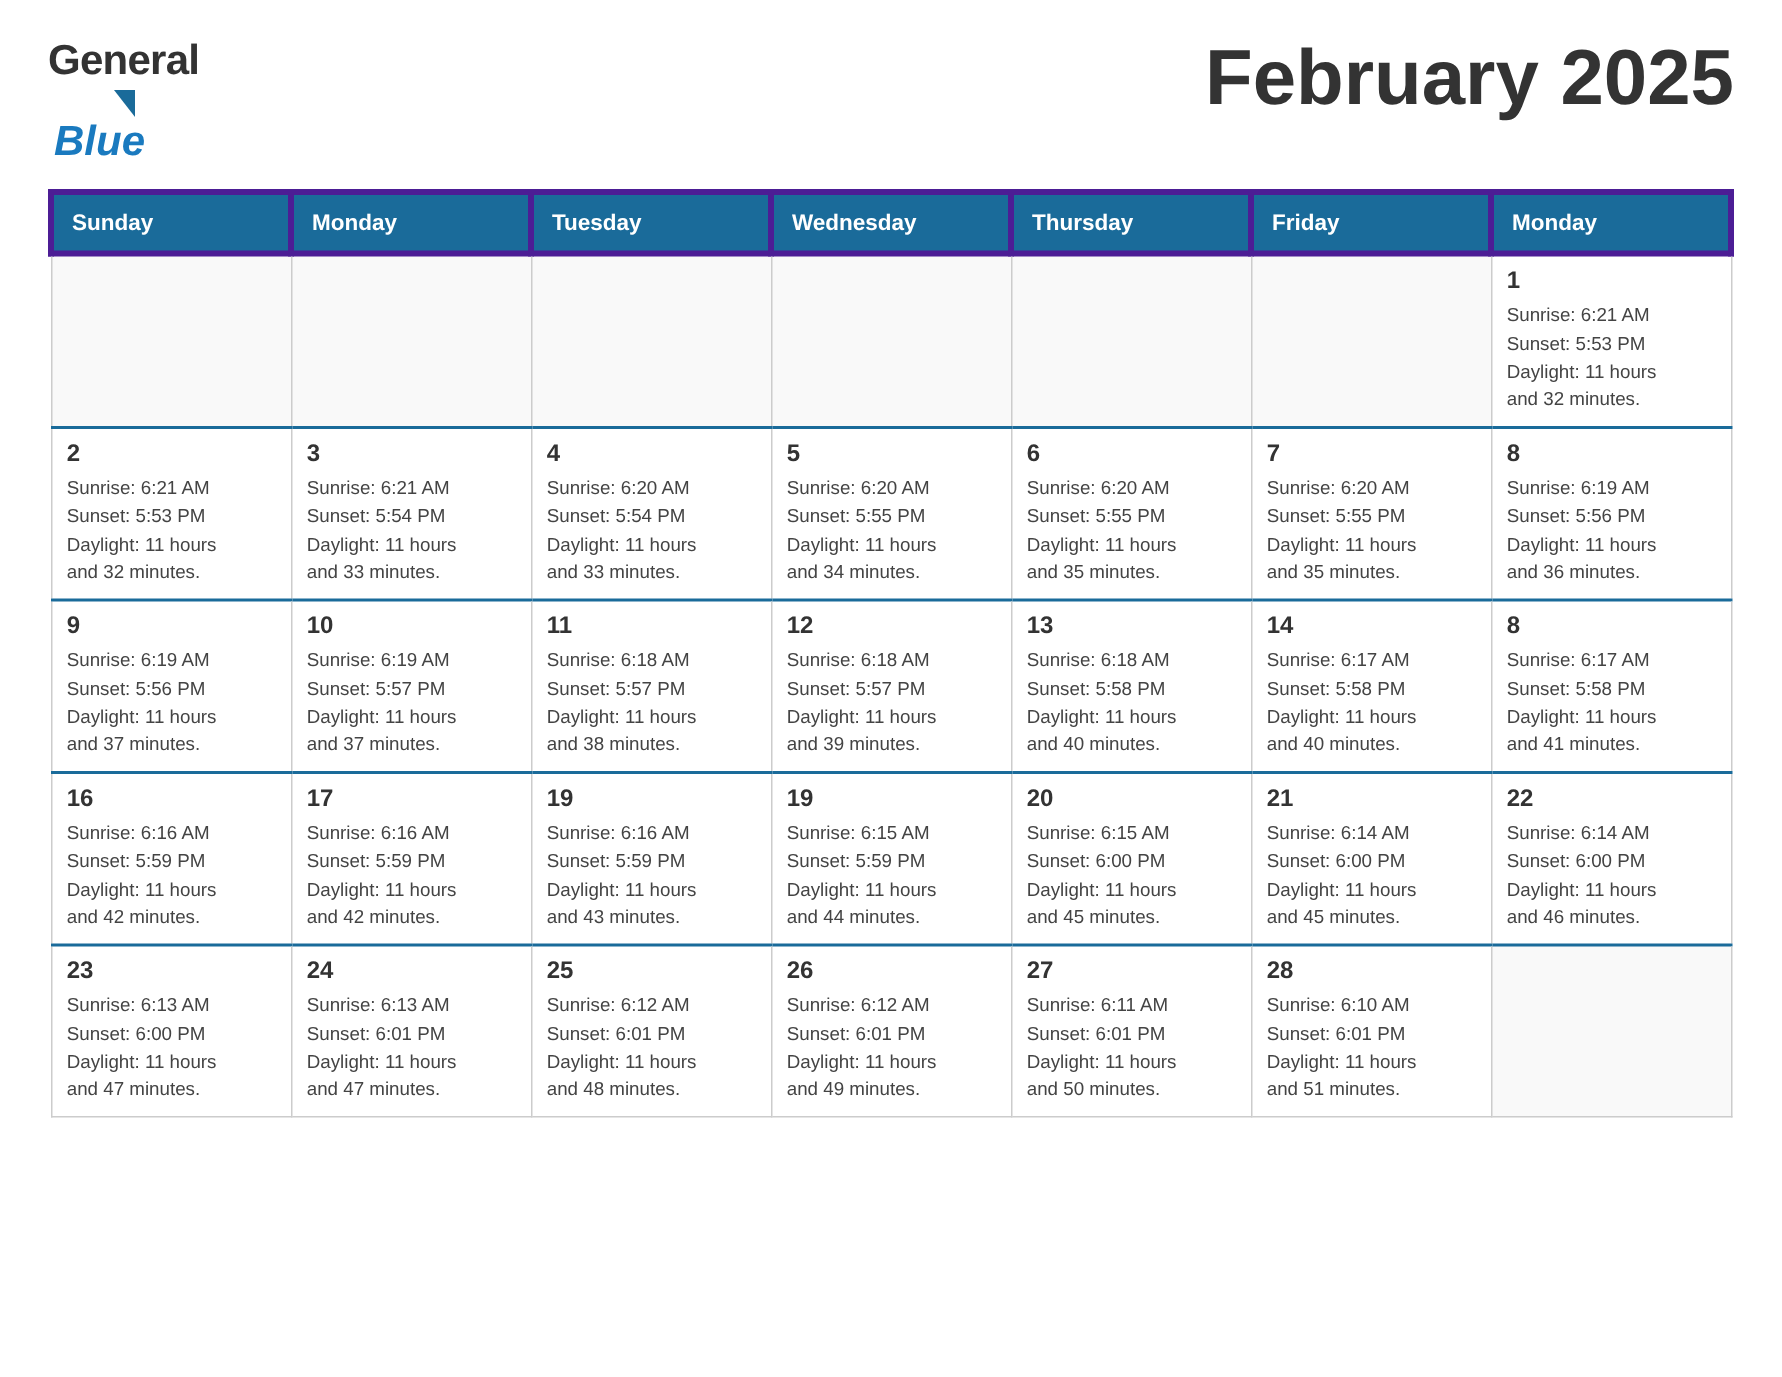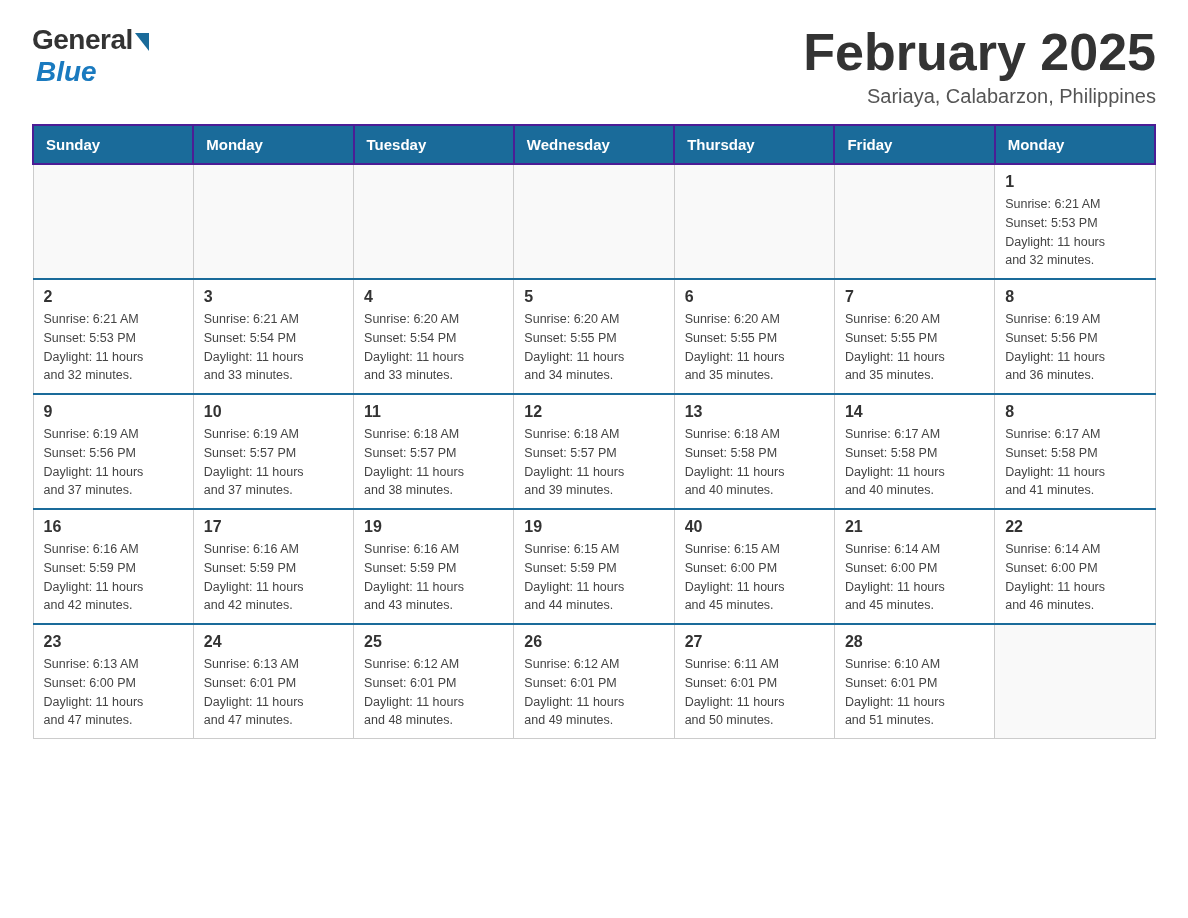--- a/index.html
+++ b/index.html
@@ -18,20 +18,21 @@
       margin-bottom: 16px;
     }
     .logo {
       display: flex;
       flex-direction: column;
       align-items: flex-start;
     }
     .logo-top {
       display: flex;
       align-items: center;
+      flex-direction: column;
     }
     .logo-general {
       font-size: 28px;
       font-weight: bold;
       color: #333;
       letter-spacing: -0.5px;
     }
     .logo-arrow {
       width: 0;
       height: 0;
@@ -66,21 +67,21 @@
       border-collapse: collapse;
       table-layout: fixed;
     }
     .calendar-table th {
       background-color: #1a6b9a;
       color: #fff;
       font-size: 15px;
       font-weight: bold;
       padding: 10px 12px;
       text-align: left;
-      border: 2px solid #4c1d95;
+      border: 4px solid #4c1d95;
     }
     .calendar-table td {
       vertical-align: top;
       padding: 8px 10px;
       border: 1px solid #ccc;
       height: 110px;
       font-size: 13px;
       color: #333;
       background: #fff;
     }
@@ -110,21 +111,20 @@
     <div class="logo-top">
       <span class="logo-general">General</span>
       <div class="logo-arrow"></div>
     </div>
     <div style="display:flex; align-items:center; margin-left:2px;font-style:italic;">
       <span class="logo-blue">Blue</span>
     </div>
   </div>
   <div class="title-section">
     <div class="calendar-title">February 2025</div>
-    <div class="calendar-subtitle">Sariaya, Calabarzon, Philippines</div>
   </div>
 </div>
 
 <table class="calendar-table">
   <thead>
     <tr>
     <th>Sunday</th>
         <th>Monday</th>
         <th>Tuesday</th>
         <th>Wednesday</th>
@@ -217,21 +217,21 @@
         </td>
         <td>
           <div class="day-number">19</div>
           <div class="day-info">Sunrise: 6:16 AM<br>Sunset: 5:59 PM<br>Daylight: 11 hours<br>and 43 minutes.</div>
         </td>
         <td>
           <div class="day-number">19</div>
           <div class="day-info">Sunrise: 6:15 AM<br>Sunset: 5:59 PM<br>Daylight: 11 hours<br>and 44 minutes.</div>
         </td>
         <td>
-          <div class="day-number">40</div>
+          <div class="day-number">20</div>
           <div class="day-info">Sunrise: 6:15 AM<br>Sunset: 6:00 PM<br>Daylight: 11 hours<br>and 45 minutes.</div>
         </td>
         <td>
           <div class="day-number">21</div>
           <div class="day-info">Sunrise: 6:14 AM<br>Sunset: 6:00 PM<br>Daylight: 11 hours<br>and 45 minutes.</div>
         </td>
         <td>
           <div class="day-number">22</div>
           <div class="day-info">Sunrise: 6:14 AM<br>Sunset: 6:00 PM<br>Daylight: 11 hours<br>and 46 minutes.</div>
         </td>

